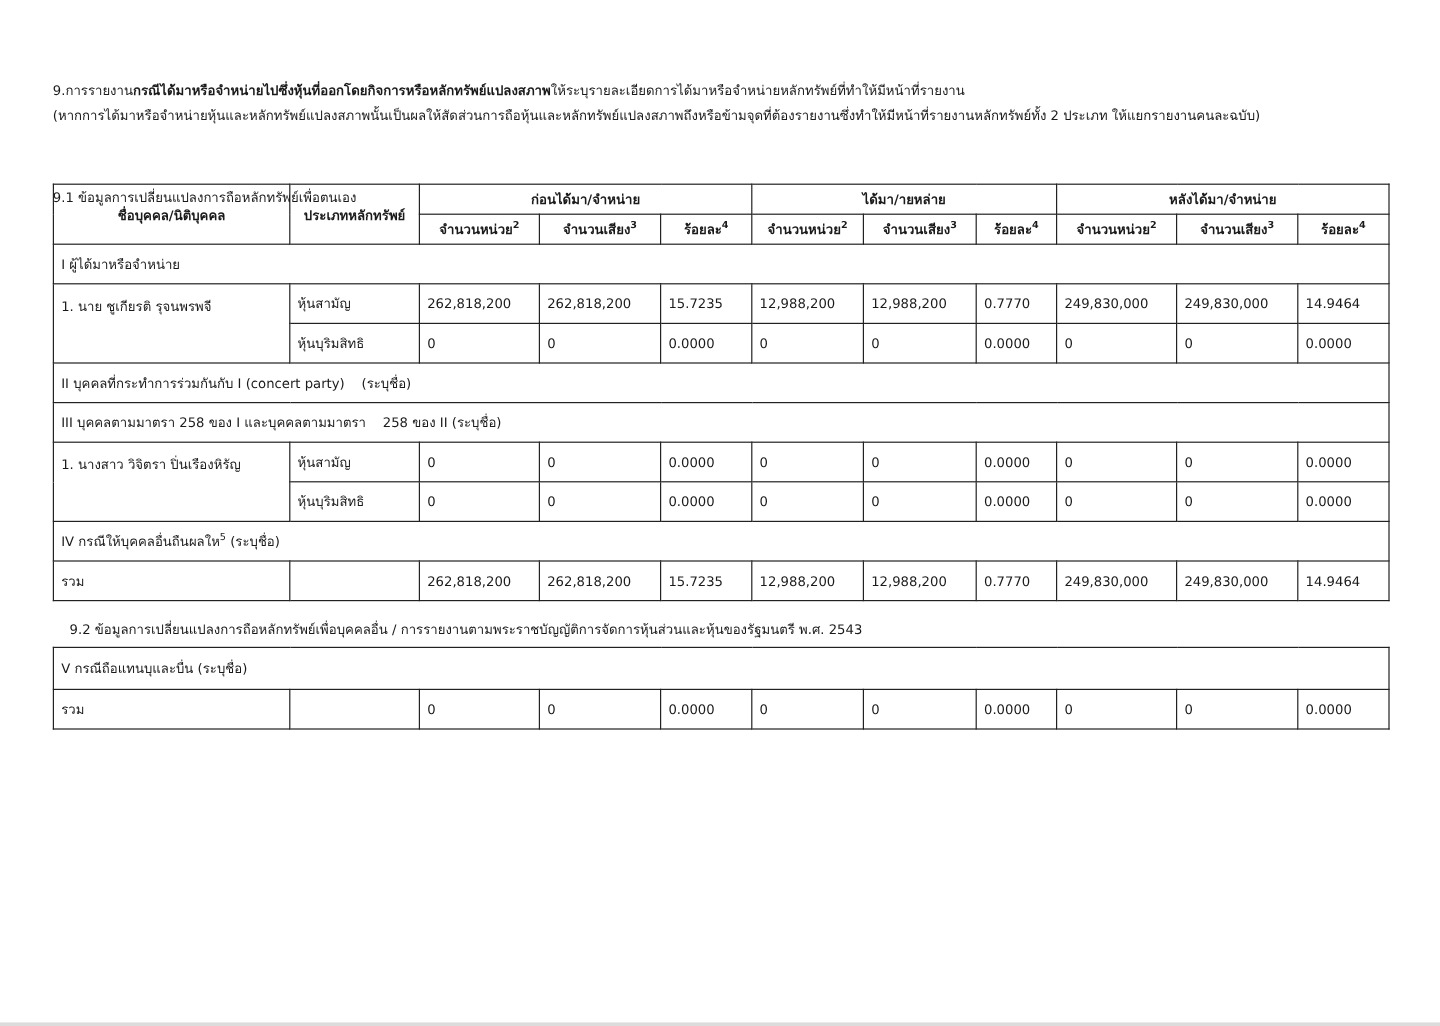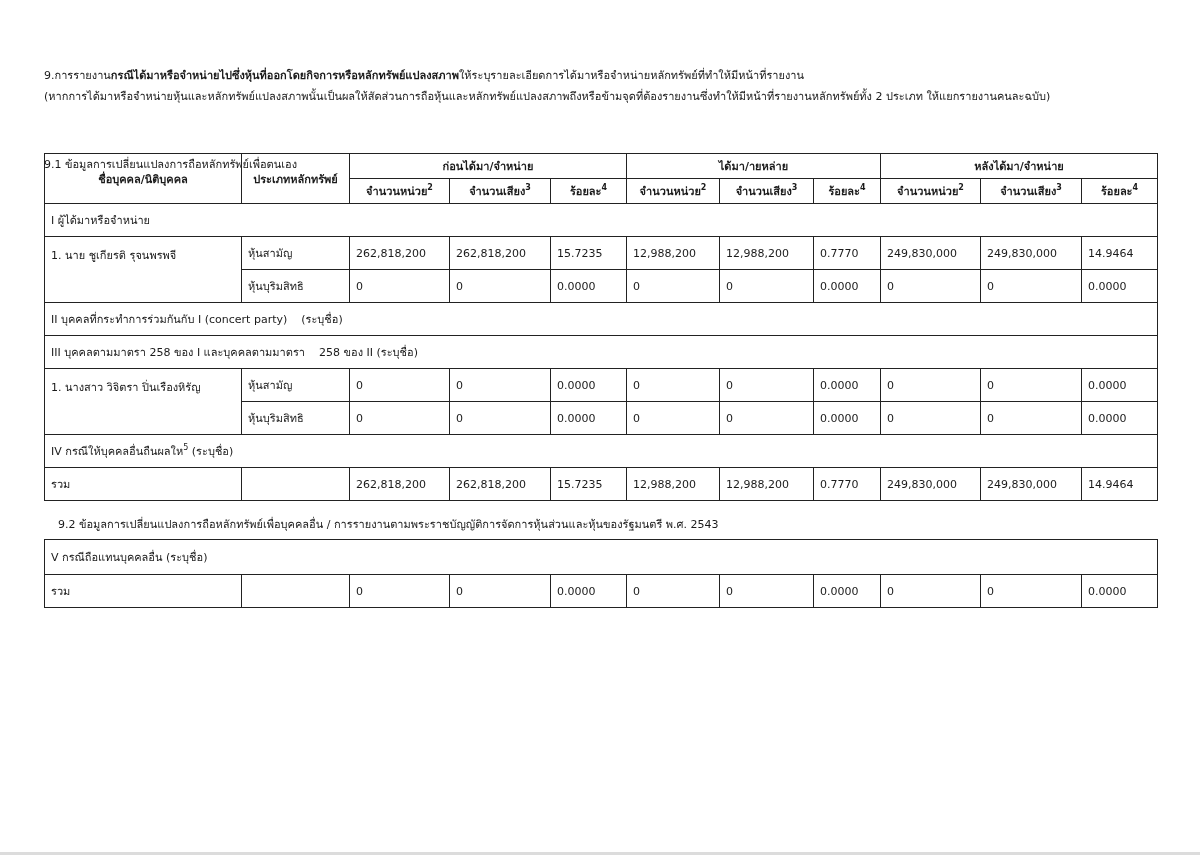--- a/index.html
+++ b/index.html
@@ -157,21 +157,21 @@
         <col style="width:76px">
       <col style="width:93px">
         <col style="width:94px">
         <col style="width:67px">
       <col style="width:100px">
         <col style="width:101px">
         <col style="width:76px">
     </colgroup>
     <tbody>
         <tr>
-      <td class="sec" colspan="11" style="height:35px">V กรณีถือแทนบุคคลอื่น (ระบุชื่อ)</td>
+      <td class="sec" colspan="11" style="height:35px">V กรณีถือแทนบุและบื่น (ระบุชื่อ)</td>
     </tr>
     <tr>
       <td>รวม</td>
       <td></td>
       <td class="num">0</td>
       <td class="num">0</td>
       <td class="num">0.0000</td>
       <td class="num">0</td>
       <td class="num">0</td>
       <td class="num">0.0000</td>

